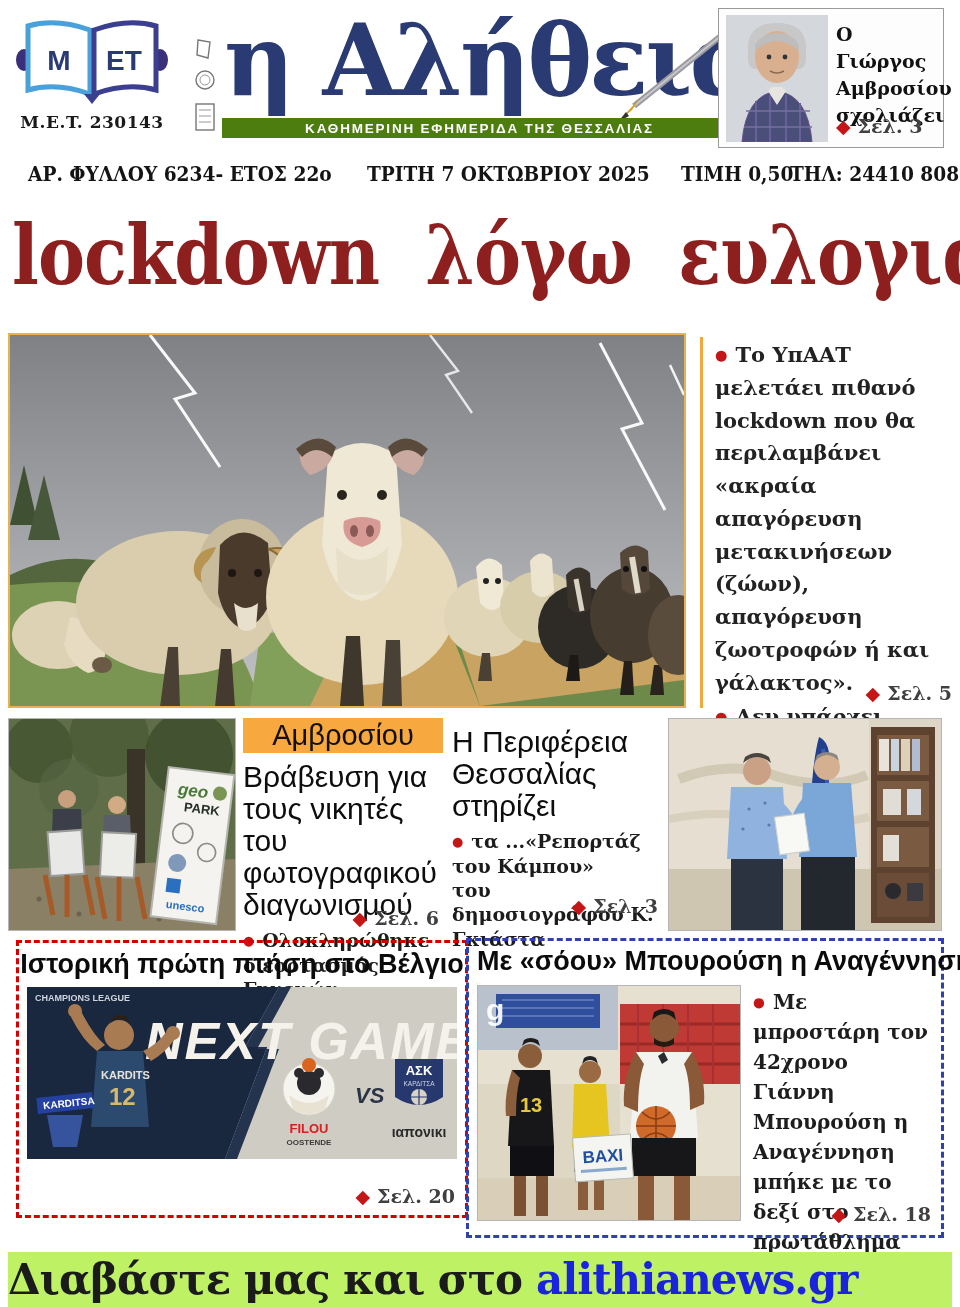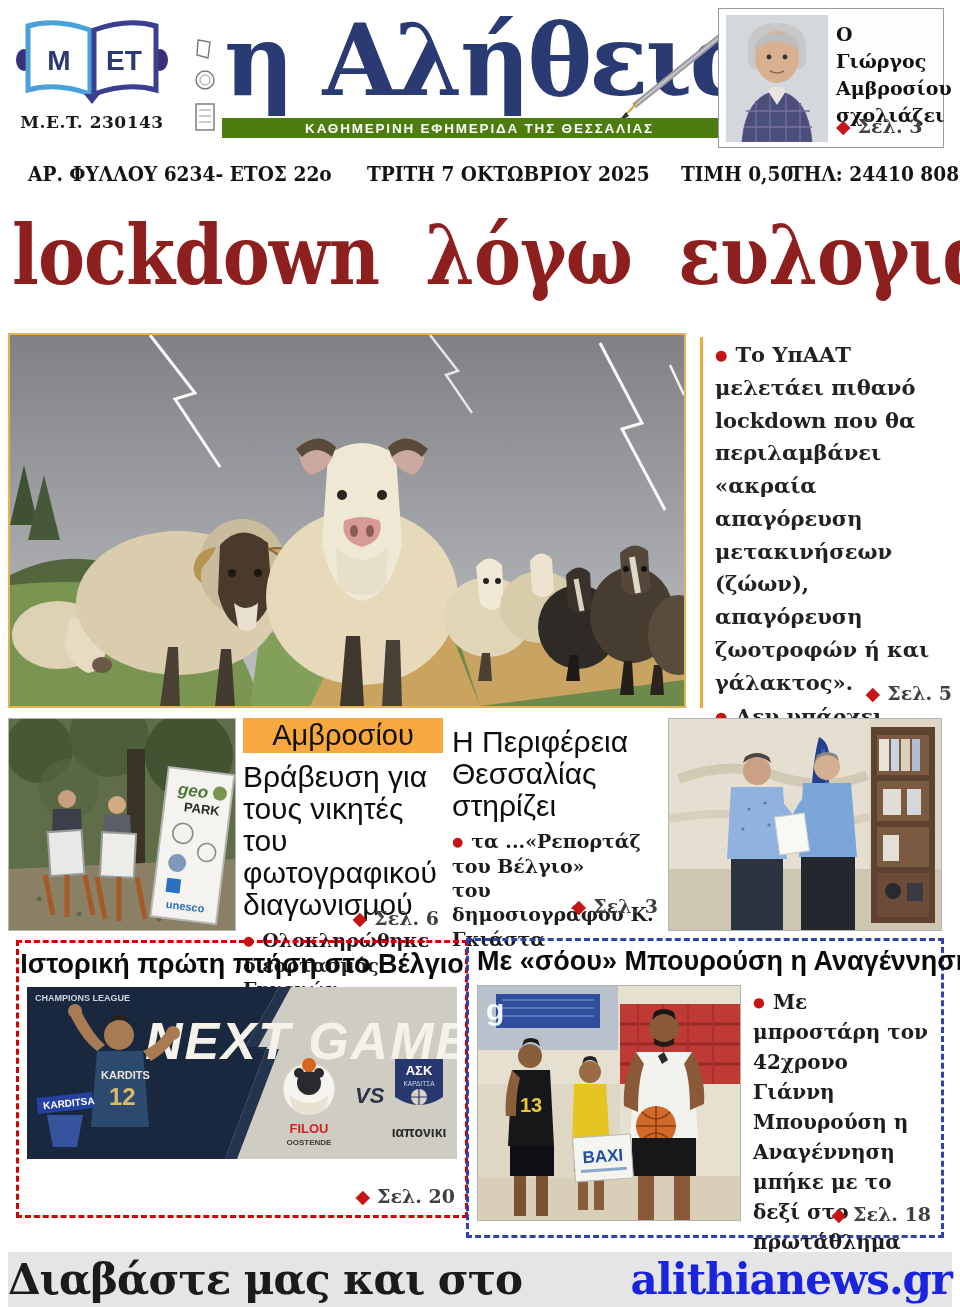--- a/index.html
+++ b/index.html
@@ -60,21 +60,21 @@
   .box-red  { border:3px dashed #d40000; }
   .box-blue { border:3px dashed #3040ae; }
   .box-title {
     font-family:"Liberation Sans", sans-serif; font-weight:bold; font-size:27px; color:#0b0b0b;
     white-space:nowrap;
   }
   .caption { font-weight:bold; font-size:20px; line-height:1.3; color:#151515; }
   .sr-bullet { font-weight:bold; font-size:20px; line-height:1.5; color:#1d1d1d; }
 
   
-  .footer-bar { background:#e5e5e5; display:flex; align-items:center; justify-content:space-between; }
+  .footer-bar { background:#bef264; display:flex; align-items:center; justify-content:flex-start; }
   .footer-bar .black { font-weight:bold; font-size:42px; color:#1b1b1b; letter-spacing:-1px; }
   .footer-bar .blue  { font-weight:bold; font-size:42px; color:#1b24dd; margin-left:14px; letter-spacing:-1px; }
 
   svg text { font-family:"Liberation Sans", sans-serif; }
 </style>
 </head>
 <body>
 
 <div class="page">
 
@@ -279,21 +279,21 @@
     <div class="tab" style="width:200px; height:35px;">Αμβροσίου</div>
     <div class="col-head">Βράβευση για τους νικητές του φωτογραφικού διαγωνισμού</div>
     <div class="col-bullet blt">Ολοκληρώθηκε ο εορτασμός Γηγενών Πληθυσμών του Γεωπάρκου Μετεώρων – Πύλης</div>
     <div class="abs pageref" style="right:4px; bottom:2px;margin-top:28px;">
       <span class="dia"></span><span>Σελ. 6</span>
     </div>
   </div>
 
   <div class="abs" style="left:452px; top:718px; width:212px; height:213px;">
     <div class="col-head">Η Περιφέρεια Θεσσαλίας στηρίζει</div>
-    <div class="col-bullet blt">τα ...«Ρεπορτάζ του Βέλγιο»</div>
+    <div class="col-bullet blt">τα ...«Ρεπορτάζ του Κάμπου»</div>
     <div class="col-line2">του δημοσιογράφου Κ. Γκιάστα</div>
     <div class="abs pageref" style="right:6px; bottom:14px;">
       <span class="dia"></span><span>Σελ. 3</span>
     </div>
   </div>
 
   <div class="abs photo-frame" style="left:668px; top:718px; width:274px; height:213px;">
     <svg width="272" height="211" viewBox="0 0 272 211">
       <rect width="272" height="211" fill="#ddd5c6"></rect>
       <rect x="0" y="0" width="200" height="150" fill="#e6dfd1"></rect>

